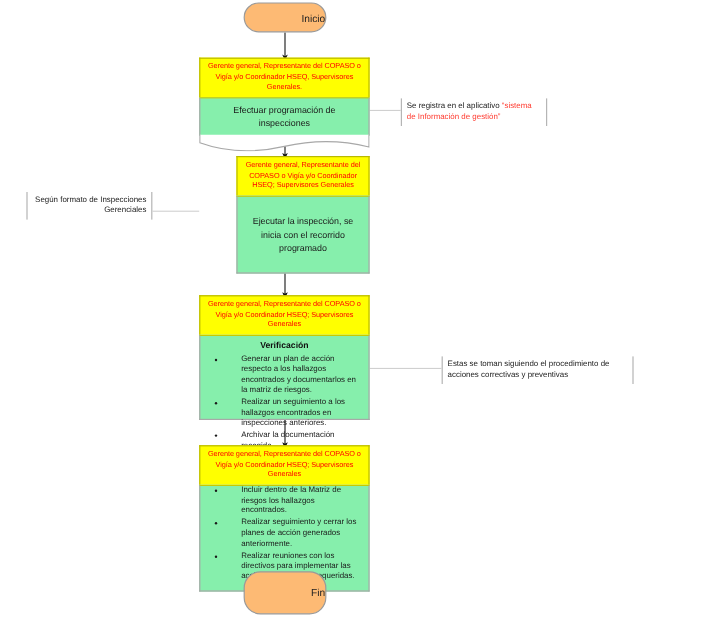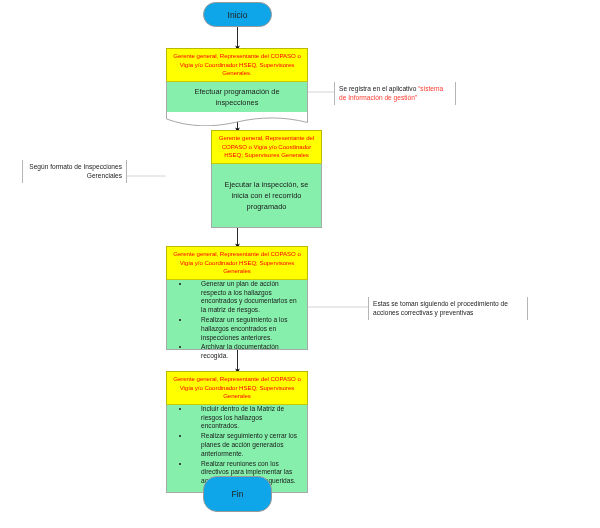--- a/index.html
+++ b/index.html
@@ -29,24 +29,24 @@
     height: 528px;
     pointer-events: none;
   }
 
   
   .terminator {
     position: absolute;
     box-sizing: border-box;
     border: 1px solid #9a9a9a;
     border-radius: 14px;
-    background: #0ea5e9;
+    background: #fdba74;
     display: flex;
     align-items: center;
-    justify-content: center;
+    justify-content: flex-end;
     font-size: 8.5px;
     color: #222;
   }
 
   
   .block {
     position: absolute;
     box-sizing: border-box;
     width: 142px;
   }
@@ -178,30 +178,31 @@
   </div>
 
   <div class="note" style="left:334px; top:82px; width:122px;">
     <span>Se registra en el aplicativo </span><span class="hi">“sistema de Información de gestión”</span>
   </div>
 
   <div class="note right-align" style="left:22px; top:160px; width:105px;">
     <span>Según formato de Inspecciones Gerenciales</span>
   </div>
 
-  <div class="block" style="left:180px; top:130px;padding-left:31px;">
+  <div class="block" style="left:166px; top:130px;padding-left:31px;">
     <div class="block-head">Gerente general, Representante del COPASO o Vigía y/o Coordinador HSEQ; Supervisores Generales</div>
     <div class="block-body centered" style="height:65px;">
       <span>Ejecutar  la inspección, se inicia con el recorrido programado</span>
     </div>
   </div>
 
   <div class="block" style="left:166px; top:246px;">
     <div class="block-head">Gerente general, Representante del COPASO o Vigía y/o Coordinador HSEQ; Supervisores Generales</div>
     <div class="block-body" style="height:71px;">
+      <div class="section-title">Verificación</div>
       <ul class="bullets">
         <li>Generar un plan de acción respecto a los hallazgos encontrados y documentarlos en la matriz de riesgos.</li>
         <li>Realizar un seguimiento a los hallazgos encontrados en inspecciones anteriores.</li>
         <li>Archivar la documentación recogida.</li>
       </ul>
     </div>
   </div>
 
   <div class="note" style="left:368px; top:297px; width:160px;">
     <span>Estas se toman siguiendo el procedimiento de acciones correctivas y preventivas</span>

